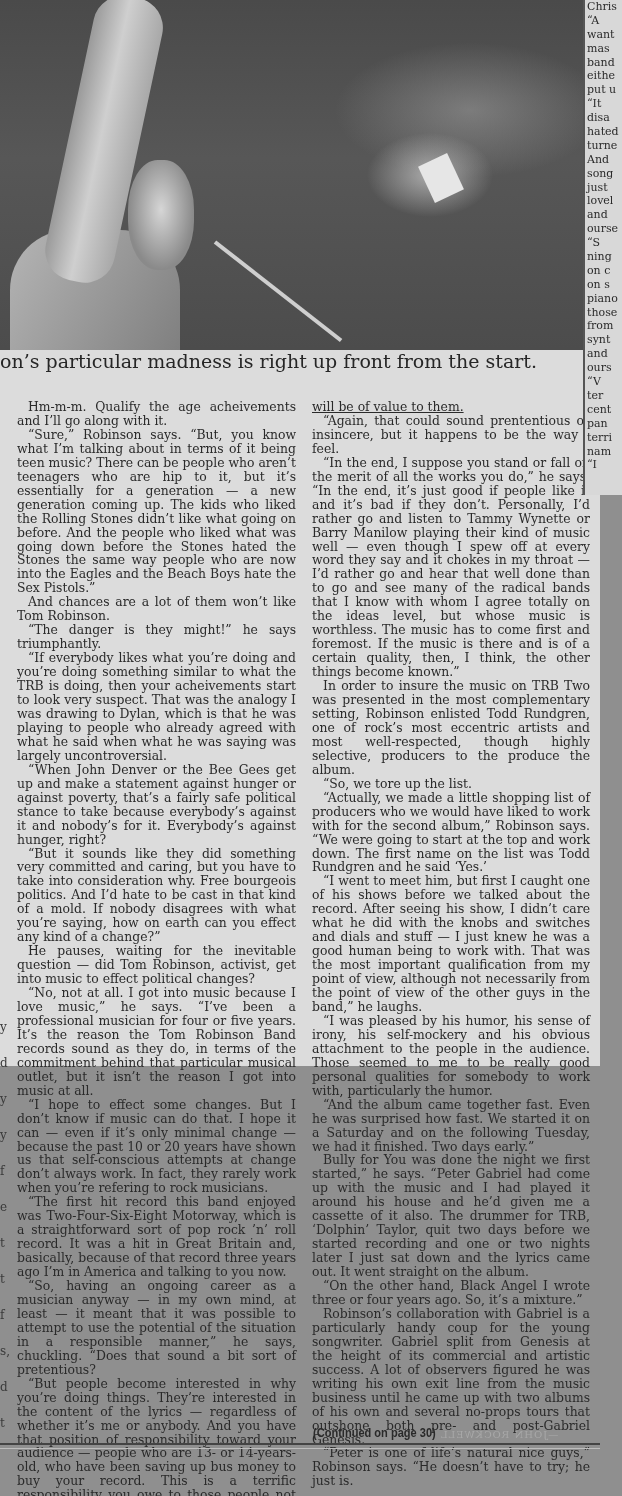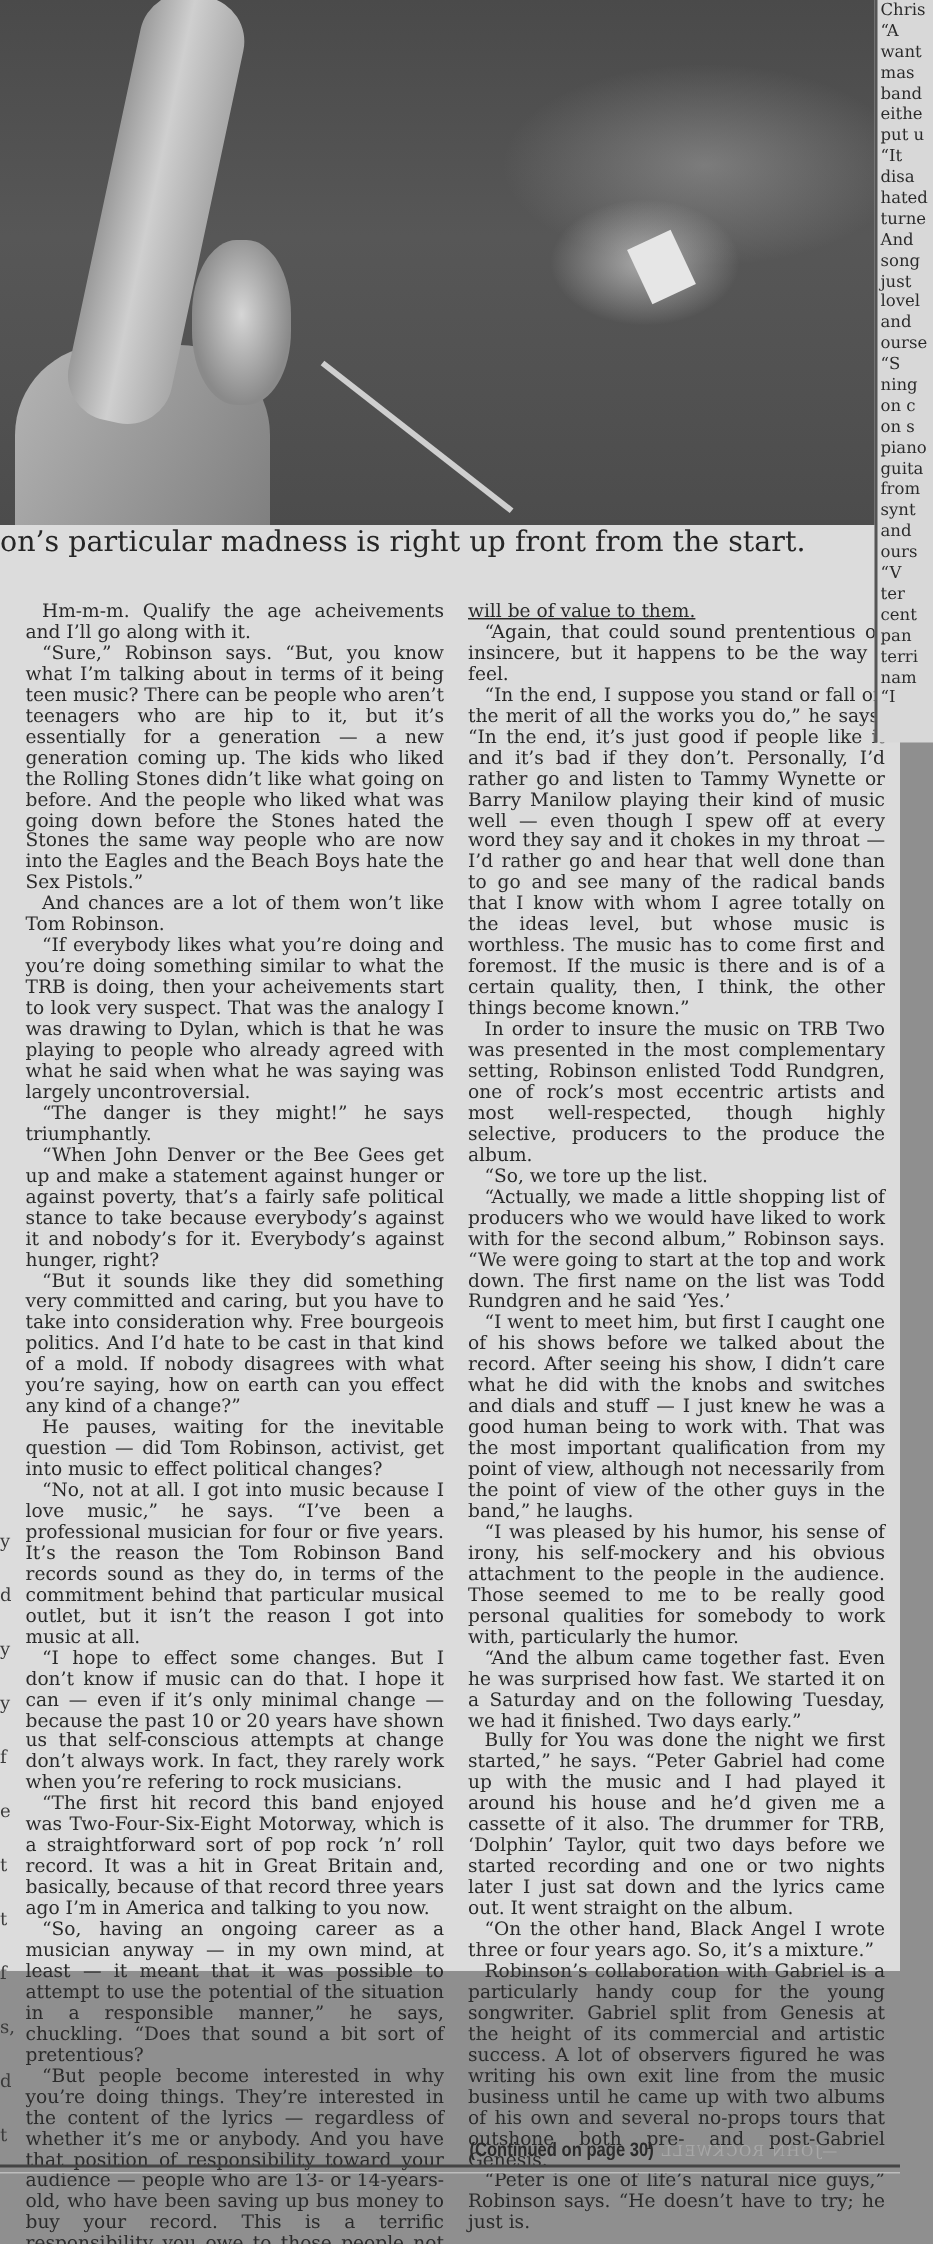--- a/index.html
+++ b/index.html
@@ -3,21 +3,21 @@
 <meta charset="utf-8">
 <style>
   html, body { margin: 0; padding: 0; }
   body {
     width: 622px; height: 1496px; position: relative; overflow: hidden;
     background: #8f8f8f;
     font-family: "DejaVu Serif", serif;
     color: #2a2a2a;
   }
   .clip {
-    position: absolute; left: 0; top: 0; width: 600px; height: 1314px;
+    position: absolute; left: 0; top: 0; width: 600px; height: 1066px;
     background: #dcdcdc;
   }
   .photo {
     position: absolute; left: 0; top: 0; width: 584px; height: 350px;
     background:
       radial-gradient(ellipse 90px 60px at 430px 175px, rgba(240,240,240,0.55), rgba(0,0,0,0) 70%),
       radial-gradient(ellipse 180px 90px at 470px 110px, rgba(200,200,200,0.35), rgba(0,0,0,0) 75%),
       linear-gradient(180deg, #4a4a4a 0%, #575757 45%, #4c4c4c 100%);
     overflow: hidden;
   }
@@ -113,22 +113,22 @@
       <div style="margin-top: 22px;">f</div>
       <div style="margin-top: 22px;">s,</div>
       <div style="margin-top: 22px;">d</div>
       <div style="margin-top: 22px;">t</div>
     </div>
 
   <div class="col col1" id="col1">
       <p>Hm-m-m. Qualify the age acheivements and I’ll go along with it.</p>
       <p>“Sure,” Robinson says. “But, you know what I’m talking about in terms of it being teen music? There can be people who aren’t teenagers who are hip to it, but it’s essentially for a generation — a new generation coming up. The kids who liked the Rolling Stones didn’t like what going on before. And the people who liked what was going down before the Stones hated the Stones the same way people who are now into the Eagles and the Beach Boys hate the Sex Pistols.”</p>
       <p>And chances are a lot of them won’t like Tom Robinson.</p>
+      <p>“The danger is they might!” he says triumphantly.</p>
       <p>“If everybody likes what you’re doing and you’re doing something similar to what the TRB is doing, then your acheivements start to look very suspect. That was the analogy I was drawing to Dylan, which is that he was playing to people who already agreed with what he said when what he was saying was largely uncontroversial.</p>
-      <p>“The danger is they might!” he says triumphantly.</p>
       <p>“When John Denver or the Bee Gees get up and make a statement against hunger or against poverty, that’s a fairly safe political stance to take because everybody’s against it and nobody’s for it. Everybody’s against hunger, right?</p>
       <p>“But it sounds like they did something very committed and caring, but you have to take into consideration why. Free bourgeois politics. And I’d hate to be cast in that kind of a mold. If nobody disagrees with what you’re saying, how on earth can you effect any kind of a change?”</p>
       <p>He pauses, waiting for the inevitable question — did Tom Robinson, activist, get into music to effect political changes?</p>
       <p>“No, not at all. I got into music because I love music,” he says. “I’ve been a professional musician for four or five years. It’s the reason the Tom Robinson Band records sound as they do, in terms of the commitment behind that particular musical outlet, but it isn’t the reason I got into music at all.</p>
       <p>“I hope to effect some changes. But I don’t know if music can do that. I hope it can — even if it’s only minimal change — because the past 10 or 20 years have shown us that self-conscious attempts at change don’t always work. In fact, they rarely work when you’re refering to rock musicians.</p>
       <p>“The first hit record this band enjoyed was Two-Four-Six-Eight Motorway, which is a straightforward sort of pop rock ’n’ roll record. It was a hit in Great Britain and, basically, because of that record three years ago I’m in America and talking to you now.</p>
       <p>“So, having an ongoing career as a musician anyway — in my own mind, at least — it meant that it was possible to attempt to use the potential of the situation in a responsible manner,” he says, chuckling. “Does that sound a bit sort of pretentious?</p>
       <p>“But people become interested in why you’re doing things. They’re interested in the content of the lyrics — regardless of whether it’s me or anybody. And you have that position of responsibility toward your audience — people who are 13- or 14-years-old, who have been saving up bus money to buy your record. This is a terrific responsibility you owe to those people not to give them something worthless in exchange for that money. You try to give them something you feel</p>
     </div>
   <div class="col col2" id="col2">
@@ -169,21 +169,21 @@
     <div>song</div>
     <div>just</div>
     <div>lovel</div>
     <div>and</div>
     <div>ourse</div>
     <div>“S</div>
     <div>ning</div>
     <div>on c</div>
     <div>on s</div>
     <div>piano</div>
-    <div>guita</div>
+    <div>those</div>
     <div>from</div>
     <div>synt</div>
     <div>and</div>
     <div>ours</div>
     <div>“V</div>
     <div>ter</div>
     <div>cent</div>
     <div>pan</div>
     <div>terri</div>
     <div>nam</div>

